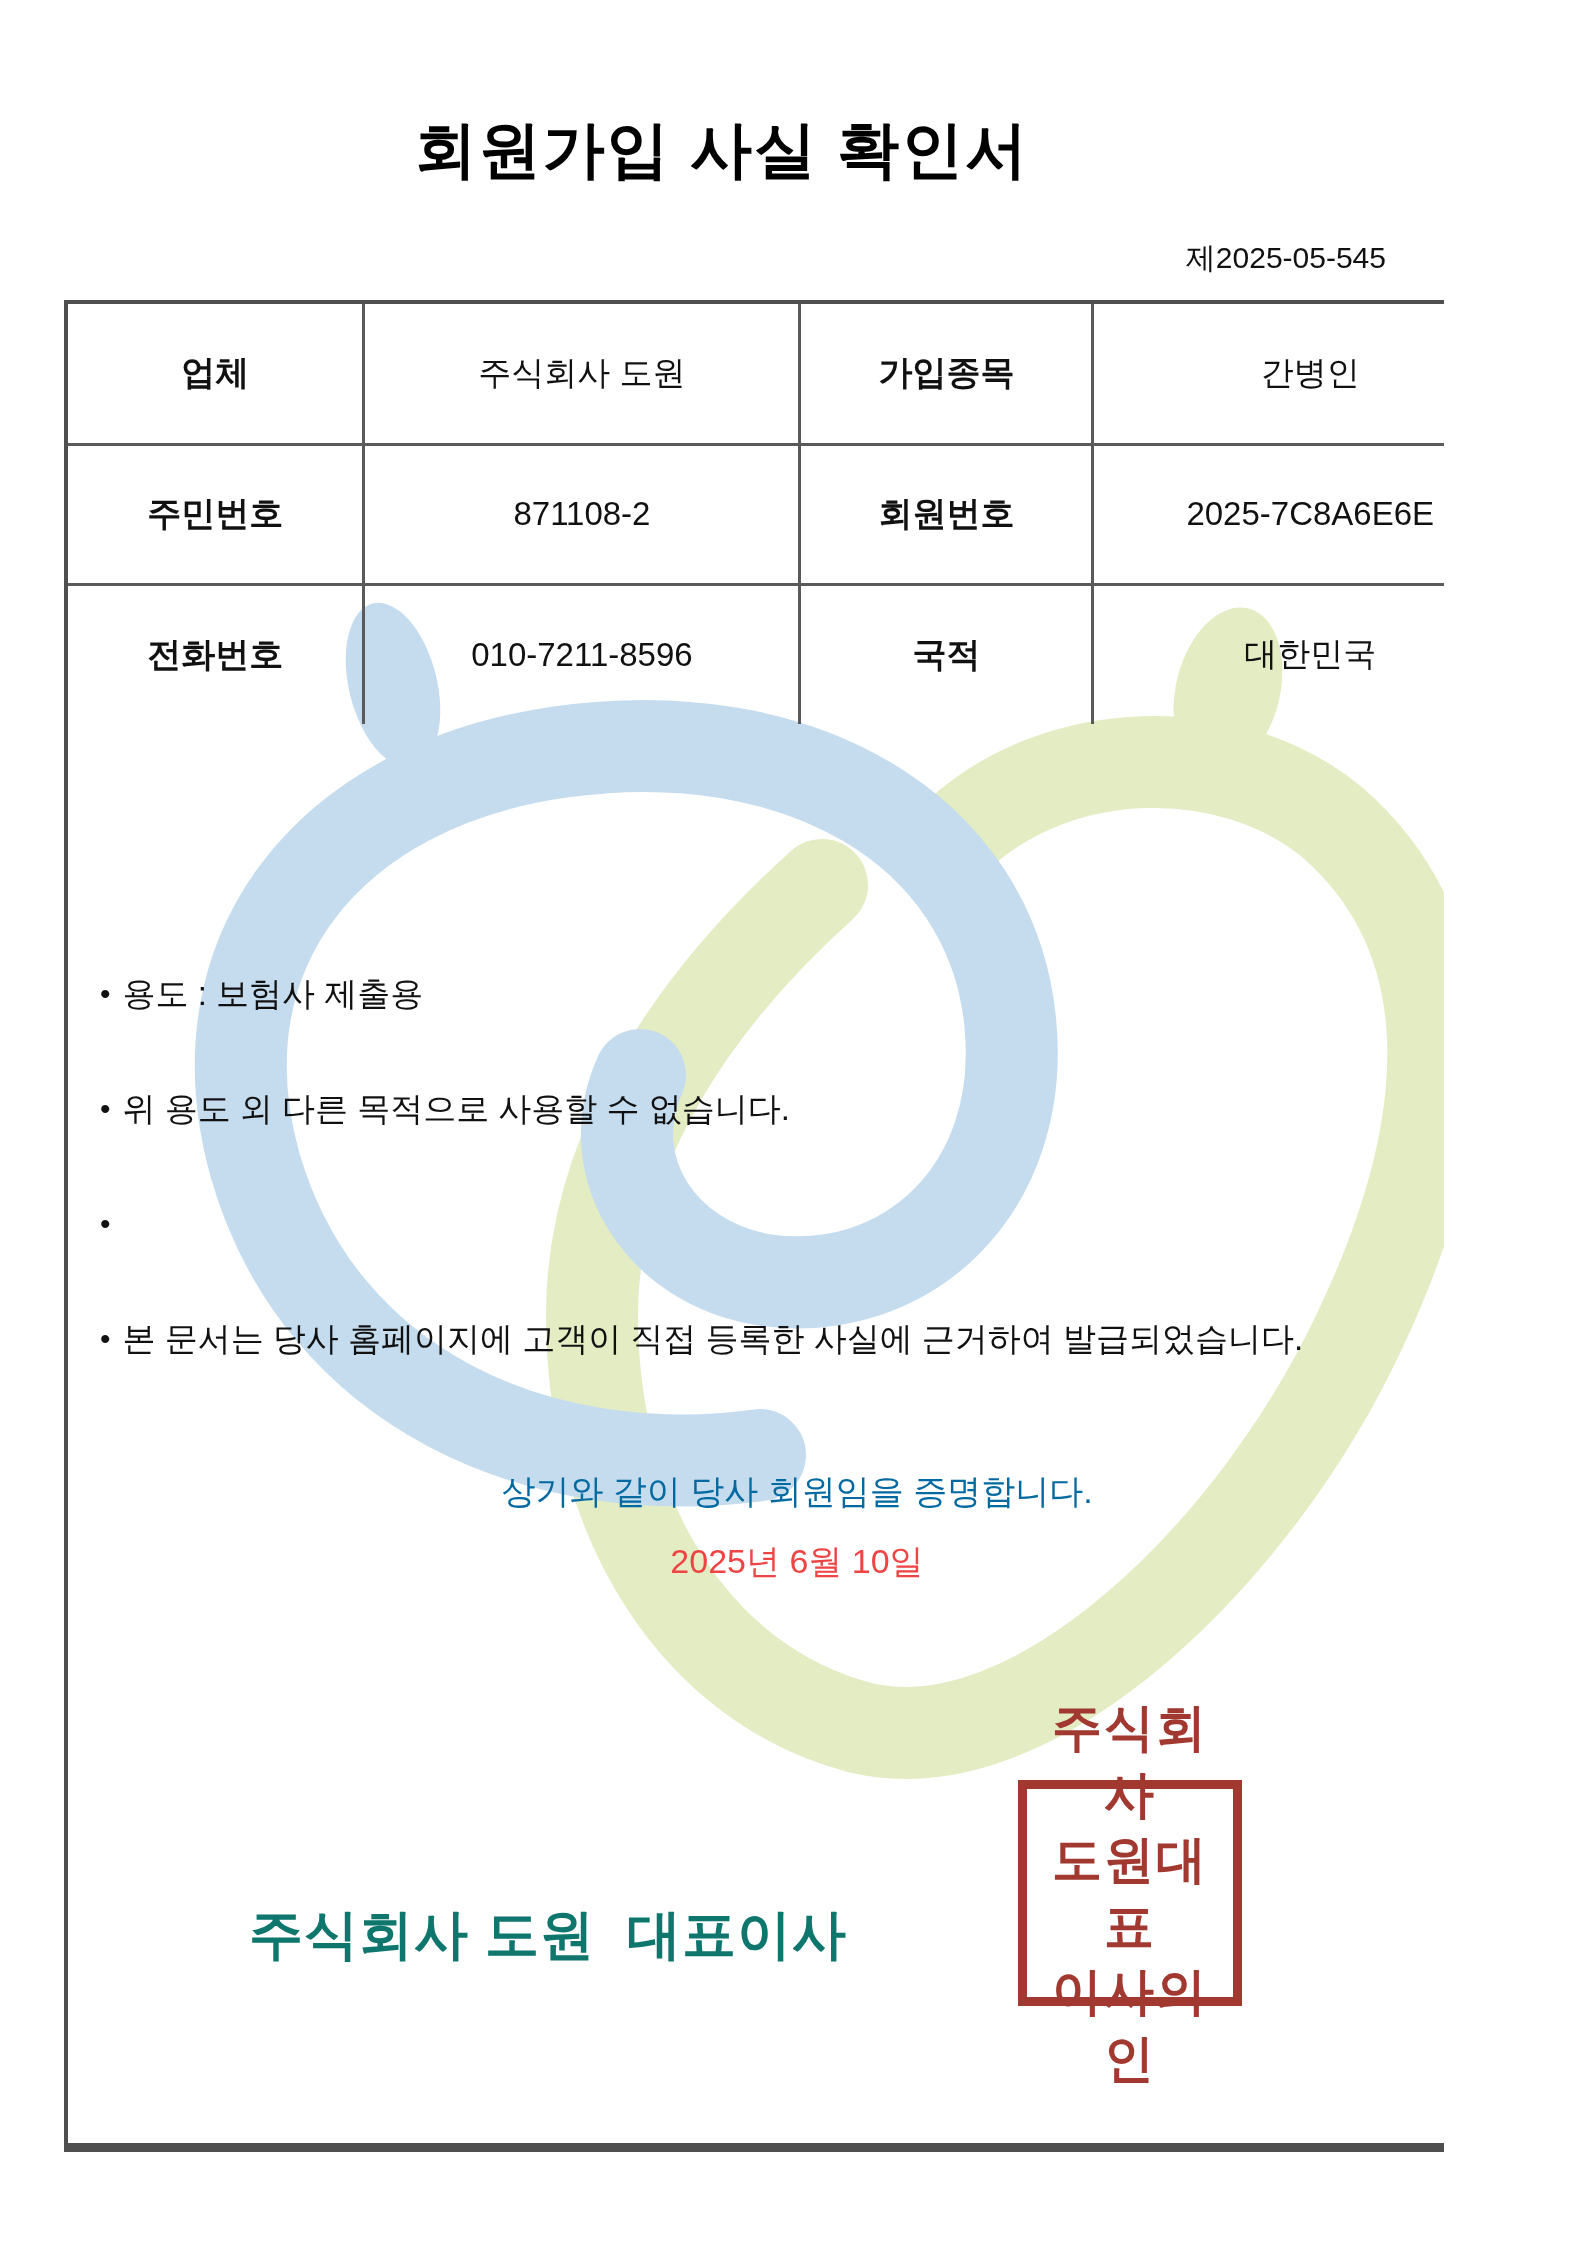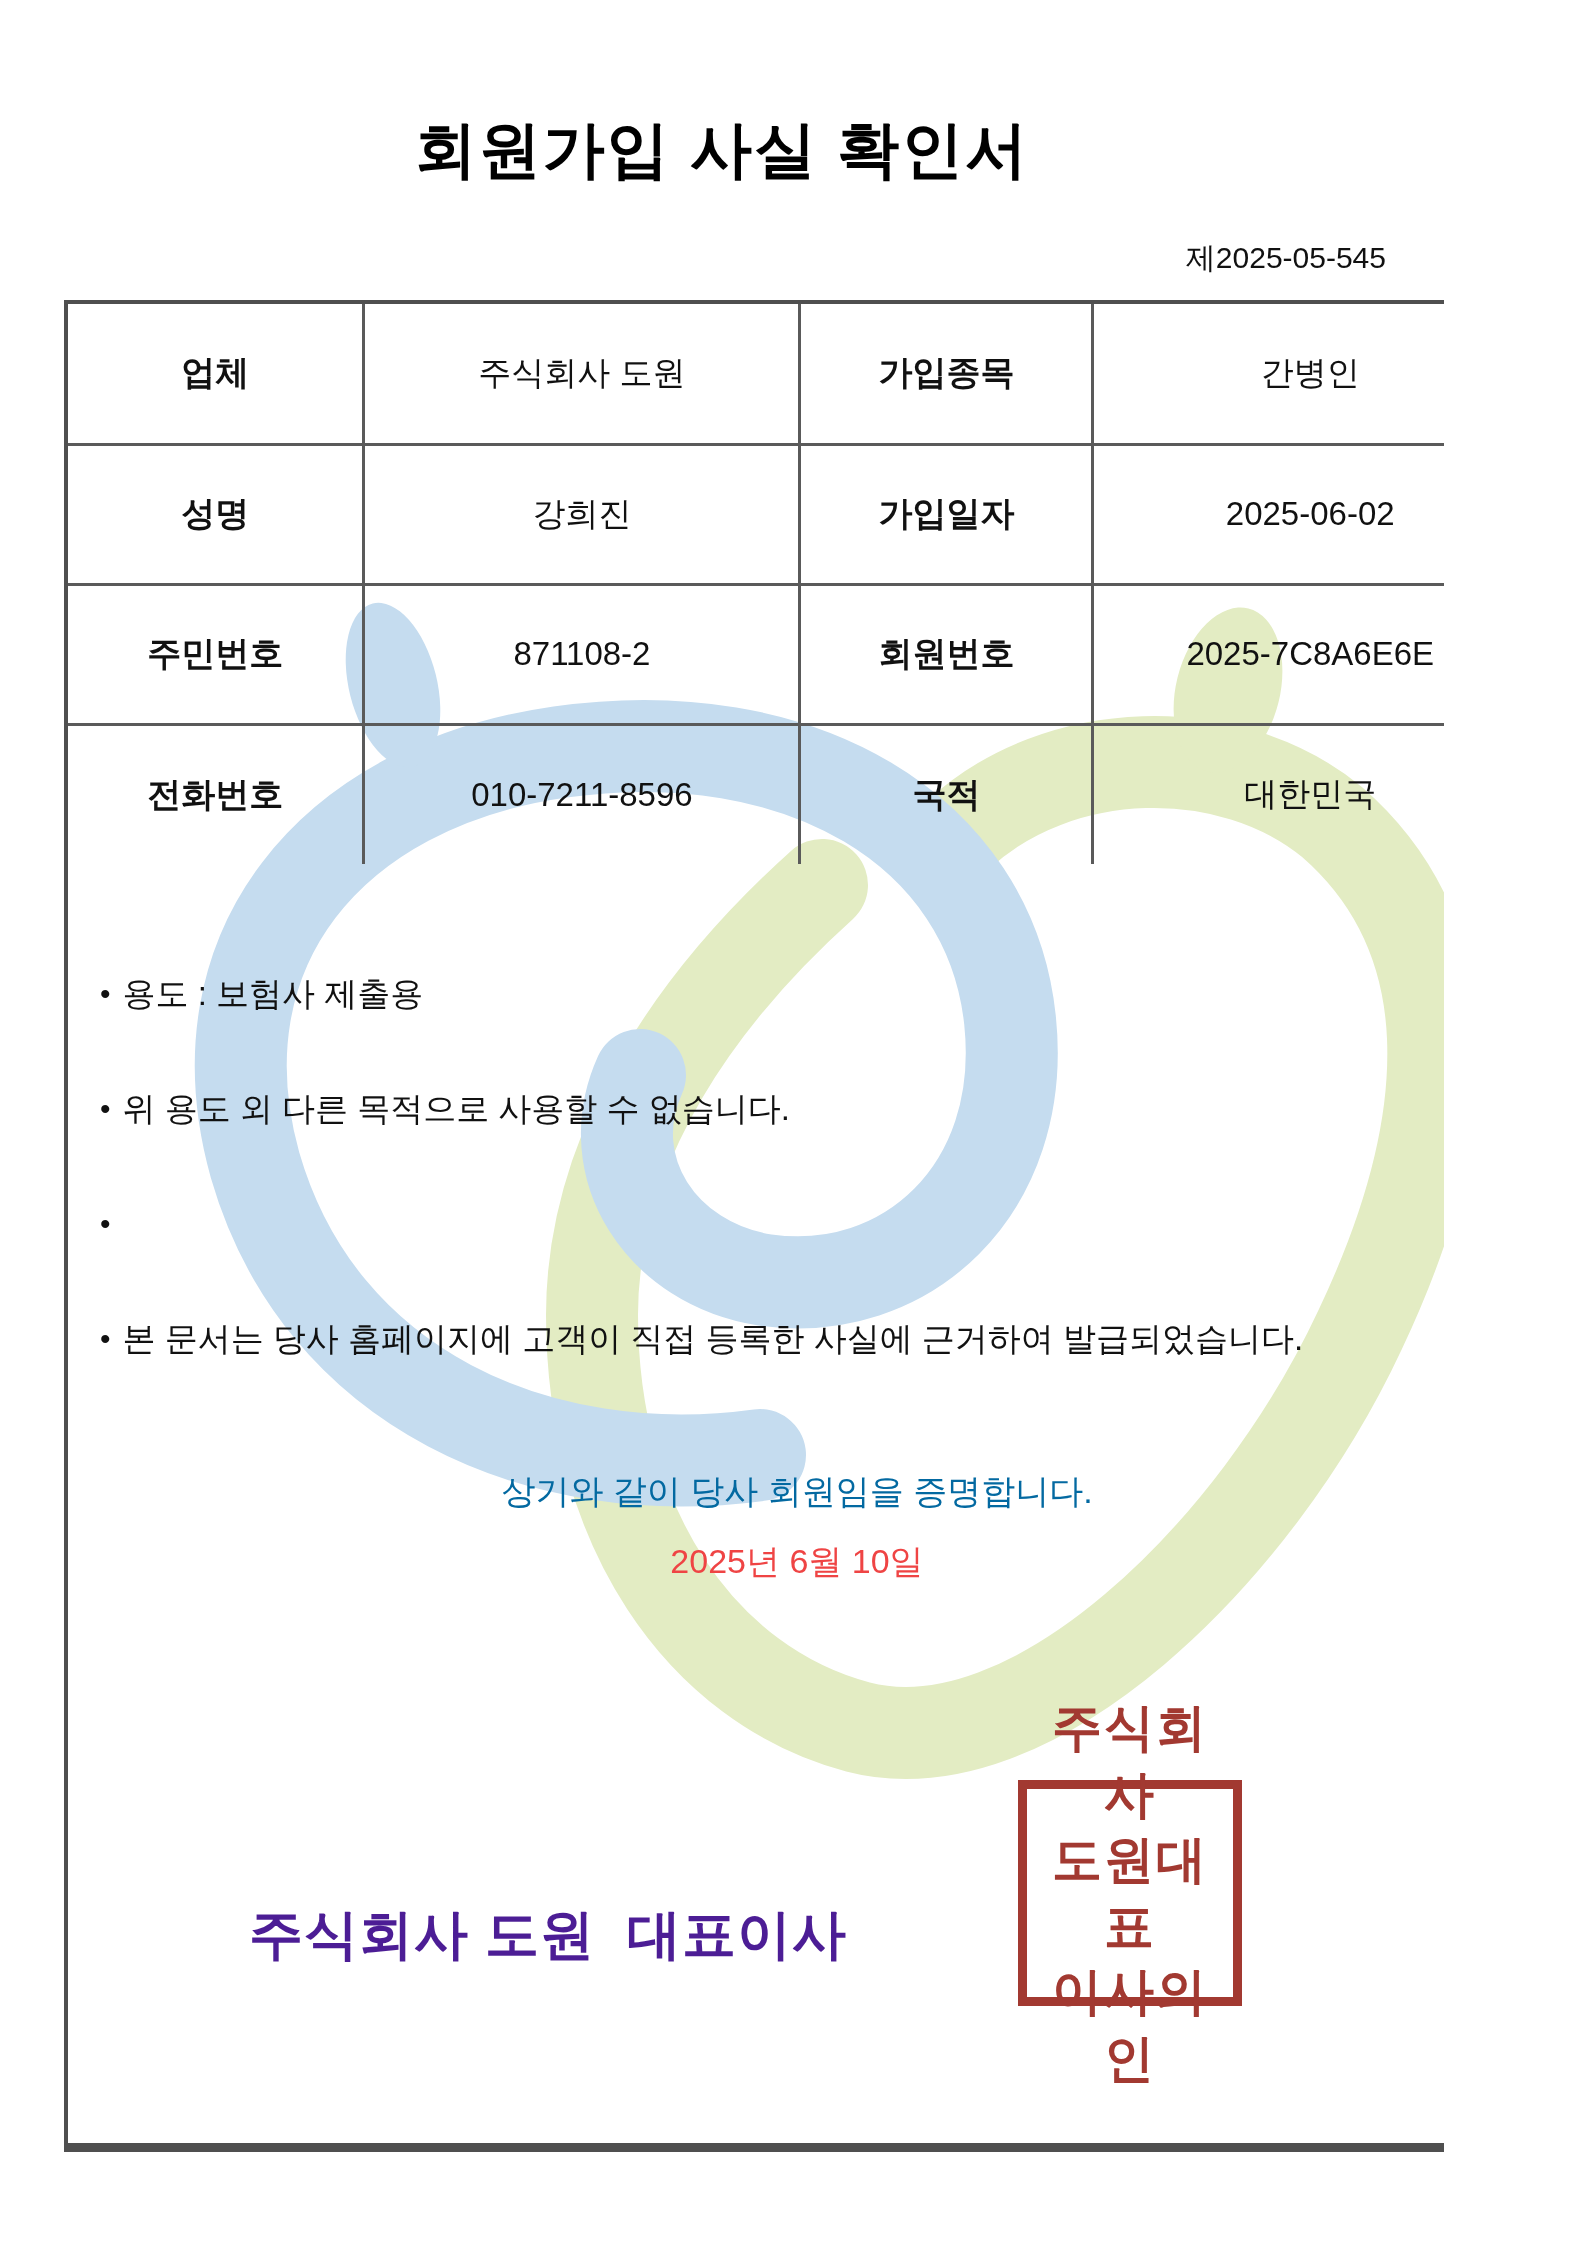--- a/index.html
+++ b/index.html
@@ -66,21 +66,21 @@
     position:absolute; left:0; top:1165px; width:100%;
     text-align:center; font-size:34px; color:#0369a1;
   }
   .issue-date {
     position:absolute; left:0; top:1235px; width:100%;
     text-align:center; font-size:34px; color:#ef4444;
   }
   .signature {
     position:absolute; left:0; top:1595px; width:960px;
     text-align:center;
-    font-size:54px; font-weight:800; letter-spacing:1px; color:#4c1d95;
+    font-size:54px; font-weight:800; letter-spacing:1px; color:#0f766e;
     white-space:pre;
   }
   .seal {
     position:absolute; left:950px; top:1476px;
     width:224px; height:226px;
     border:9px solid #a23931;
     background:rgba(255,255,255,0.0);
     display:flex; flex-direction:column; justify-content:center;
     padding:4px 2px;
   }
@@ -128,26 +128,20 @@
 
       <table class="info-table">
         <tbody>
             <tr>
           <th class="col-label">업체</th>
           <td class="col-value1">주식회사 도원</td>
           <th class="col-label2">가입종목</th>
           <td class="col-value2">간병인</td>
         </tr>
         <tr>
-          <th>성명</th>
-          <td>강희진</td>
-          <th>가입일자</th>
-          <td>2025-06-02</td>
-        </tr>
-        <tr>
           <th>주민번호</th>
           <td>871108-2</td>
           <th>회원번호</th>
           <td>2025-7C8A6E6E</td>
         </tr>
         <tr>
           <th>전화번호</th>
           <td>010-7211-8596</td>
           <th>국적</th>
           <td>대한민국</td>

